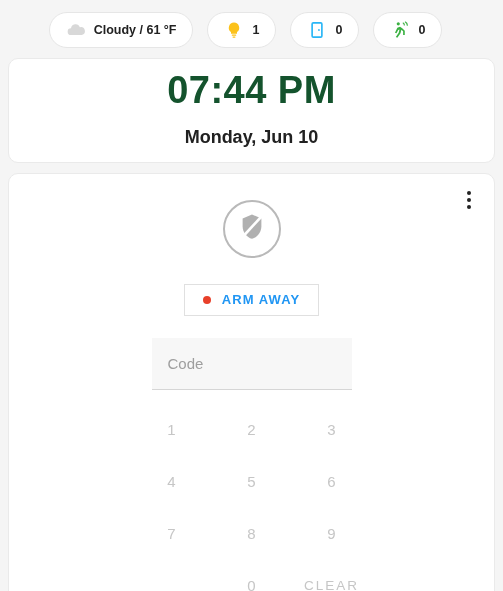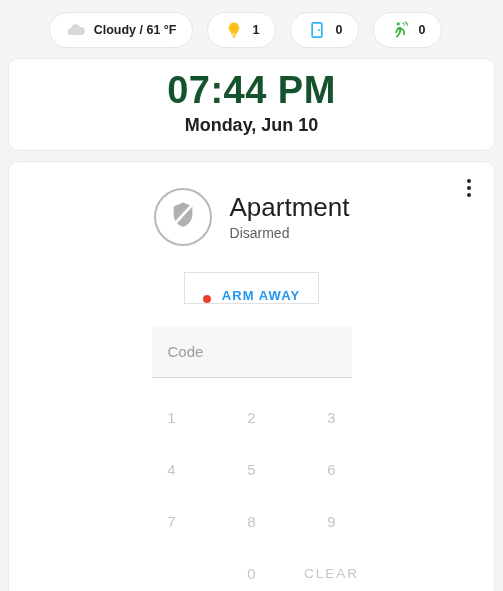--- a/index.html
+++ b/index.html
@@ -70,21 +70,21 @@
     font-size: 38px;
     font-weight: bold;
     color: #14532d;
     line-height: 1.05;
     letter-spacing: 0.5px;
   }
   .clock-date {
     font-size: 18px;
     font-weight: bold;
     color: #212121;
-    margin-top: 4px;
+    margin-top: 16px;
   }
 
   
   .alarm-card {
     position: relative;
     padding: 18px 0 26px 0;
   }
   .overflow-btn {
     position: absolute;
     top: 10px;
@@ -141,21 +141,21 @@
 
   
   .arm-row {
     display: flex;
     justify-content: center;
     gap: 20px;
     margin-top: 26px;
   }
   .arm-btn {
     display: flex;
-    align-items: flex-end;
+    align-items: center;
     justify-content: center;
     gap: 11px;
     background: #ffffff;
     border: 1px solid #e0e0e0;
     border-radius: 0;
     height: 32px;
     padding: 0 18px;
     cursor: pointer;
     box-sizing: border-box;
   }
@@ -293,24 +293,20 @@
   </div>
 
   <div class="alarm-header">
     <div class="shield-circle">
       <span>
         <svg width="30" height="30" viewBox="0 0 24 24">
           <path fill="#b0b0b0" d="M12 2 4.5 5.2v6.1c0 4.6 3.2 8.9 7.5 10.1 4.3-1.2 7.5-5.5 7.5-10.1V5.2L12 2z"></path>
           <line x1="5" y1="19.4" x2="19" y2="4.2" stroke="#ffffff" stroke-width="2.1"></line>
         </svg>
       </span>
-    </div>
-    <div class="alarm-titles">
-      <div class="alarm-name">Apartment</div>
-      <div class="alarm-state">Disarmed</div>
     </div>
   </div>
 
   <div class="arm-row">
     <div class="arm-btn">
       <span class="arm-dot"></span>
       <span class="arm-label">ARM AWAY</span>
     </div>
   </div>
 

